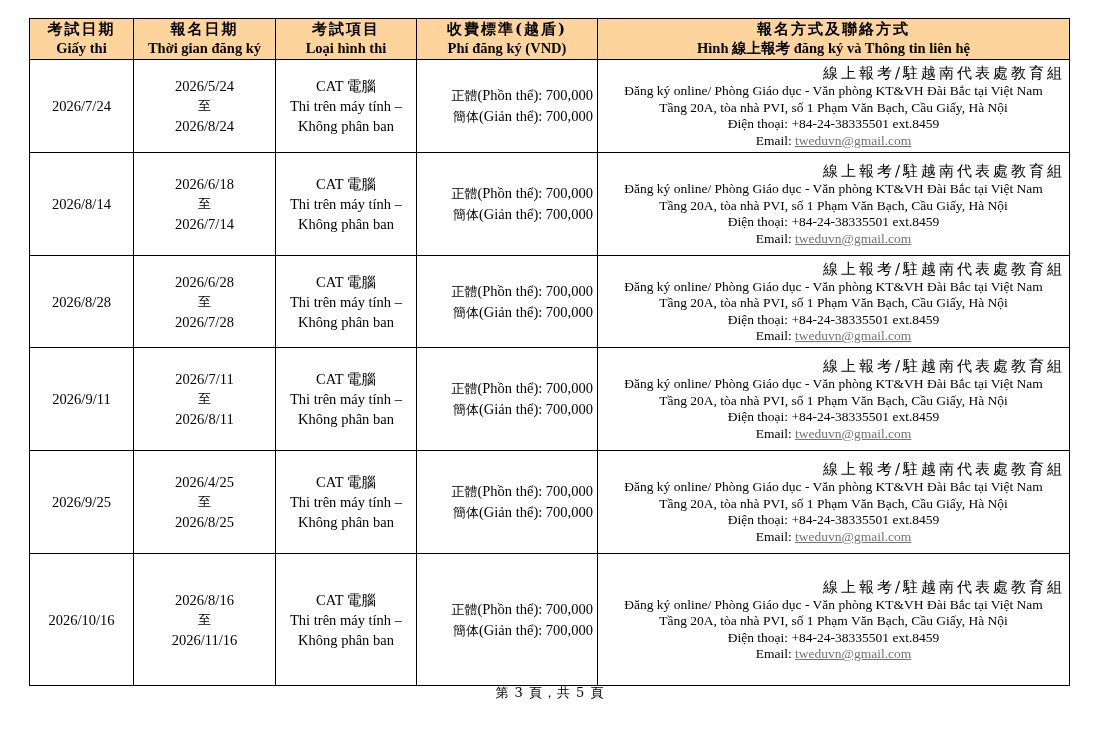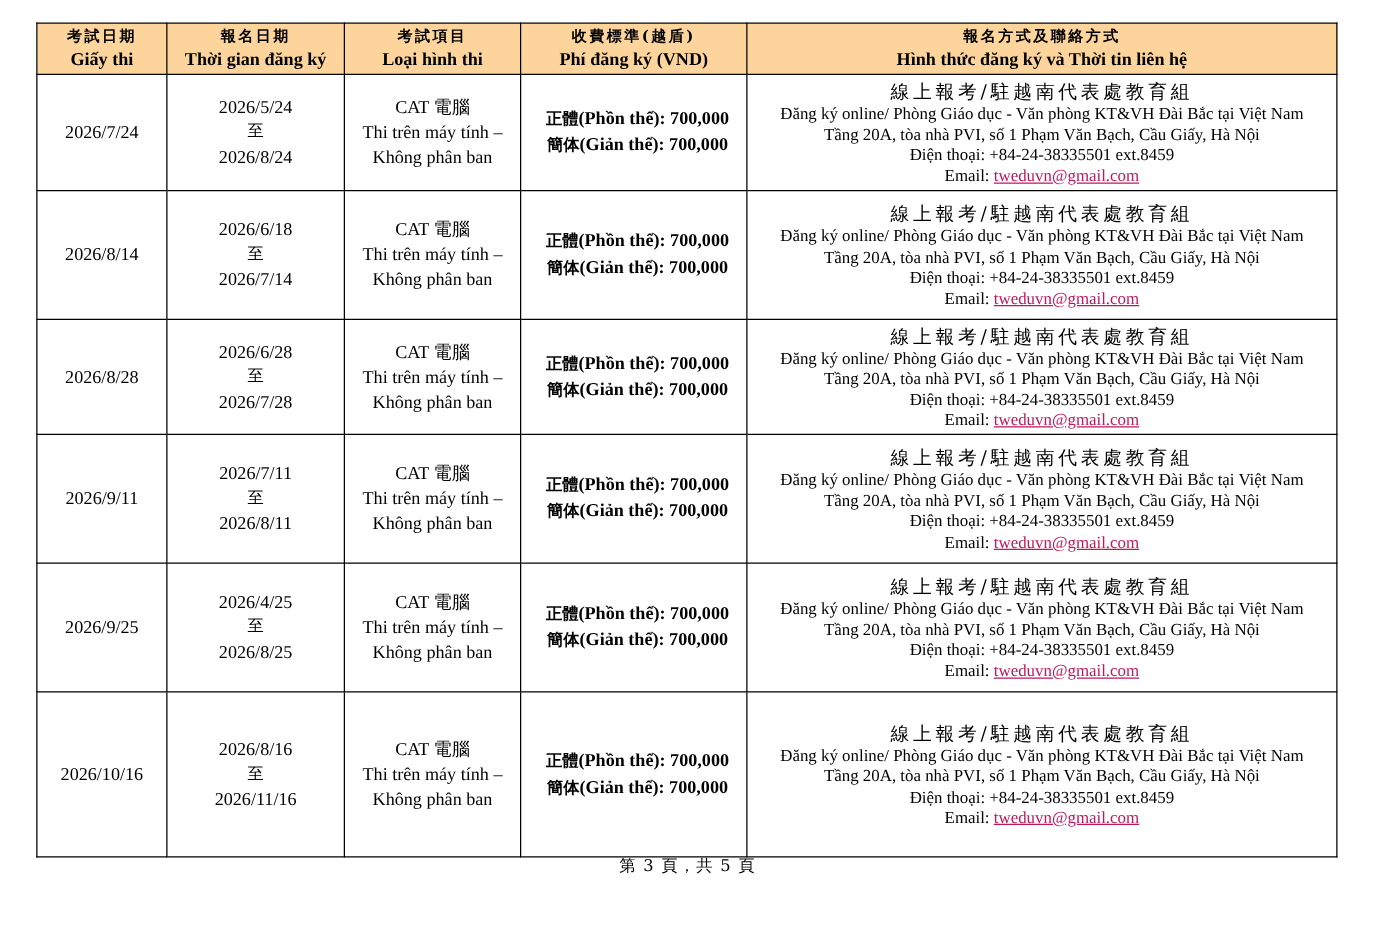--- a/index.html
+++ b/index.html
@@ -4,30 +4,30 @@
   <style>
     html, body { margin: 0; padding: 0; background: #ffffff; }
     body { width: 1100px; height: 743px; position: relative; overflow: hidden;
       font-family: "Liberation Serif", "DejaVu Serif", serif; color: #000; }
     table.schedule { position: absolute; left: 29px; top: 18px; border-collapse: collapse;
       table-layout: fixed; width: 1040px; }
     table.schedule th, table.schedule td { border: 1.5px solid #000; text-align: center;
       vertical-align: middle; padding: 0 4px; }
     table.schedule th { background: #fdd59c; font-weight: bold; font-size: 14.5px;
       line-height: 19px; height: 39px; }
-    th .zh { font-family: "DejaVu Serif", serif; font-size: 12px; letter-spacing: 2px; }
+    th .zh { font-family: "DejaVu Serif", serif; font-size: 15px; letter-spacing: 2px; }
     td { font-size: 14.5px; line-height: 20px; }
     td.date-cell { vertical-align: bottom; padding-bottom: 10px; font-family: Liberation Serif, serif; }
     td.reg-cell, td.type-cell, td.fee-cell { vertical-align: middle; }
-    .fee-line { text-align: center; padding-left: 6px; white-space: nowrap; font-weight: bold; }
+    .fee-line { text-align: right; padding-left: 6px; white-space: nowrap; }
     .fee-line .zh { font-family: "DejaVu Serif", serif; font-size: 13px; }
     td.contact-cell { vertical-align: top; padding-top: 2px; font-size: 13.5px; line-height: 16.5px; }
     .contact-title { font-family: "DejaVu Serif", serif; font-size: 15px; letter-spacing: 3px;
-      line-height: 20px; }
-    .email-link { text-decoration: underline; color: #be185d; }
+      line-height: 20px; text-align: right; }
+    .email-link { text-decoration: underline; color: #737373; }
     .zh-small { font-family: "DejaVu Serif", serif; font-size: 13px; }
     .footer { position: absolute; top: 684px; left: 0; width: 1100px; text-align: center;
       font-size: 13px; font-family: "DejaVu Serif", serif; letter-spacing: 1px; }
   </style>
 </head>
 <body>
 
 <table class="schedule">
   <colgroup>
     <col style="width:104px">
@@ -49,21 +49,21 @@
       <th>
           <div class="zh">考試項目</div>
           <div>Loại hình thi</div>
         </th>
       <th>
           <div class="zh">收費標準(越盾)</div>
           <div>Phí đăng ký (VND)</div>
         </th>
       <th>
           <div class="zh">報名方式及聯絡方式</div>
-          <div>Hình thức đăng ký và Thời tin liên hệ</div>
+          <div>Hình 線上報考 đăng ký và Thông tin liên hệ</div>
         </th>
     </tr>
   </thead>
   <tbody id="rows">
   <tr style="height: 93px;">
     <td class="date-cell"><span>2026/7/24</span></td>
     <td class="reg-cell">
       <div>2026/5/24</div>
       <div class="zh-small">至</div>
       <div>2026/8/24</div>

